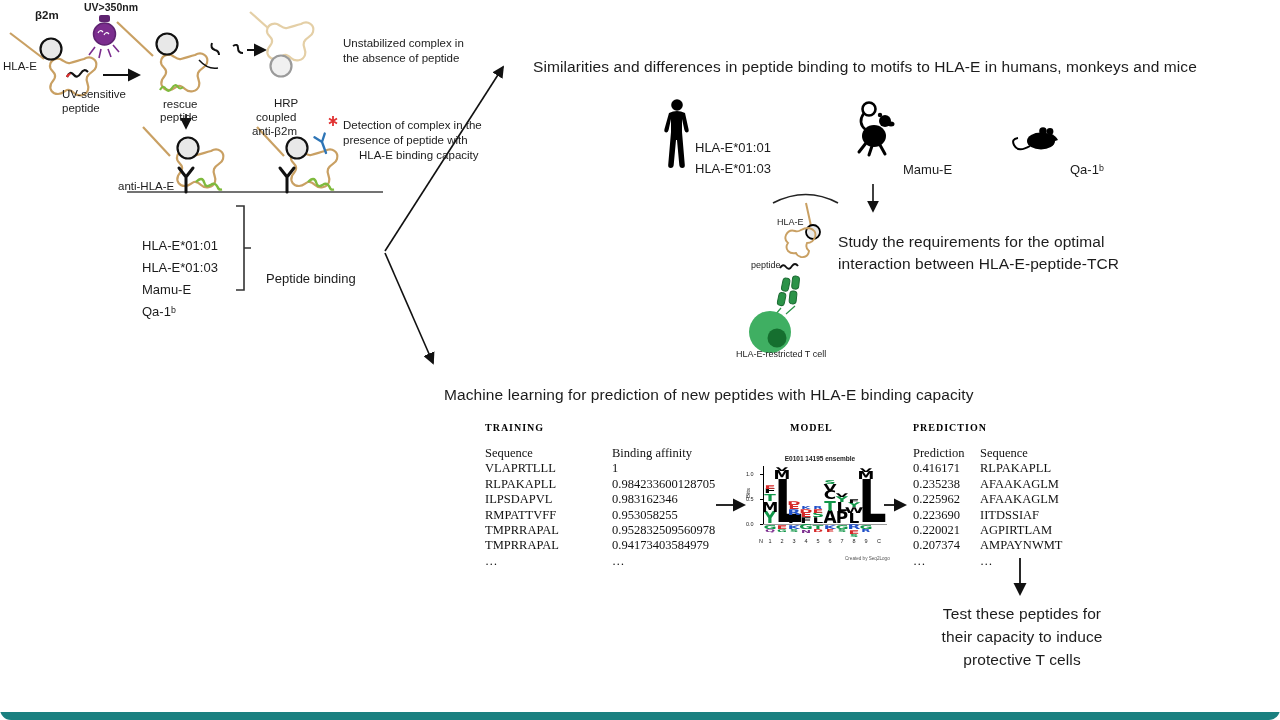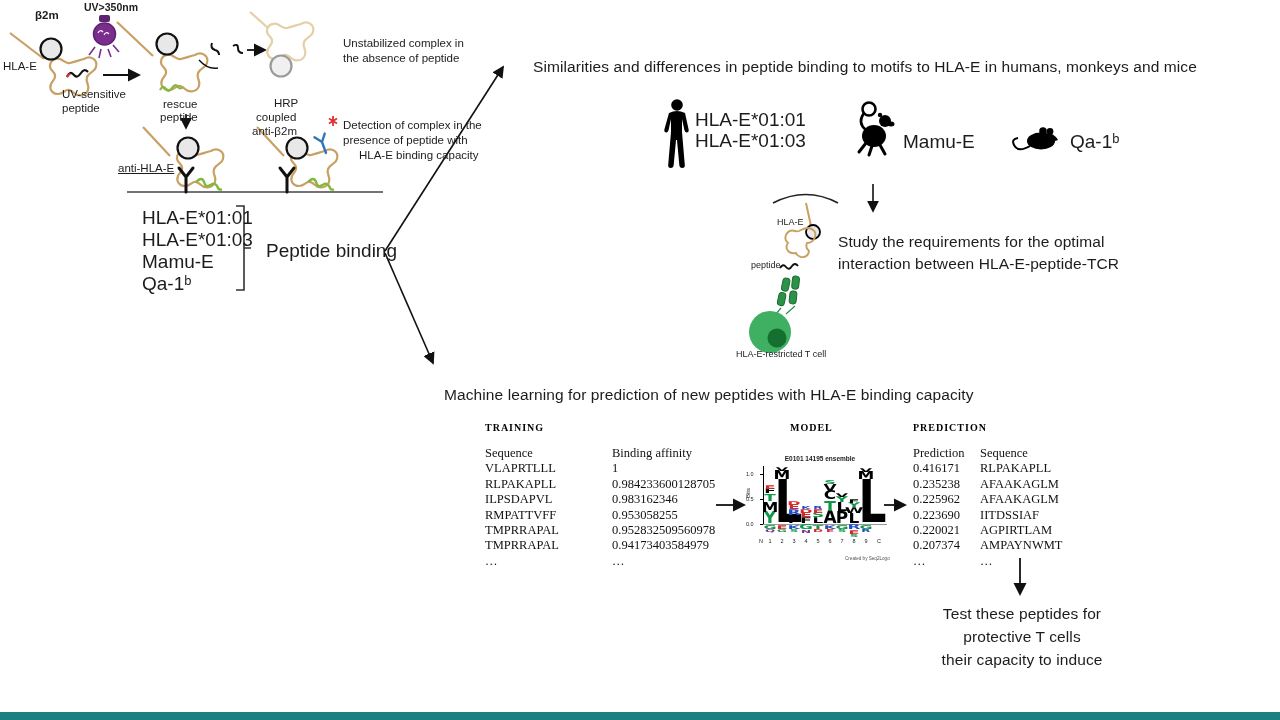--- a/index.html
+++ b/index.html
@@ -1,20 +1,20 @@
 <!DOCTYPE html>
 <html><head>
 <meta charset="utf-8">
 <style>
   html,body{margin:0;padding:0;background:#fff;}
   #canvas{position:relative;width:1280px;height:720px;background:#ffffff;overflow:hidden;
-          font-family:"Liberation Sans",sans-serif;color:#1c1c1c;}
+          font-family:"Liberation Sans",sans-serif;color:#1c1c1c;border-radius:11px;}
   .t{position:absolute;white-space:nowrap;color:#1c1c1c;}
   .s11{font-size:11.5px;line-height:15px;}
-  .s13{font-size:19px;line-height:22px;}
+  .s13{font-size:13px;line-height:22px;margin-top:28px;}
   .s15{font-size:15.5px;line-height:22px;letter-spacing:.1px;}
   .bold{font-weight:700;}
   .tbl{position:absolute;font-family:"Liberation Serif",serif;font-size:12.5px;color:#111;}
   .tbl .trow{display:flex;height:15.4px;line-height:15.4px;white-space:nowrap;}
   .tbl .c0{flex:0 0 auto;}
   .hdr{position:absolute;font-family:"Liberation Serif",serif;font-weight:700;font-size:10px;
        letter-spacing:1px;color:#000;}
   #logo{position:absolute;left:745px;top:452px;width:150px;height:118px;}
   #logo .lt{position:absolute;white-space:nowrap;}
   #logo .glyph{position:absolute;width:20px;text-align:center;font-family:"DejaVu Sans",sans-serif;
@@ -149,21 +149,21 @@
   <div class="t s11 bold" style="left:35px;top:8px;">β2m</div>
   <div class="t bold" style="left:84px;top:1px;font-size:10.5px;">UV&gt;350nm</div>
   <div class="t s11" style="left:3px;top:59px;">HLA-E</div>
   <div class="t s11" style="left:62px;top:87px;">UV-sensitive</div>
   <div class="t s11" style="left:62px;top:101px;">peptide</div>
   <div class="t s11" style="left:163px;top:97px;">rescue</div>
   <div class="t s11" style="left:160px;top:110px;">peptide</div>
   <div class="t s11" style="left:274px;top:96px;">HRP</div>
   <div class="t s11" style="left:256px;top:110px;">coupled</div>
   <div class="t s11" style="left:252px;top:124px;">anti-β2m</div>
-  <div class="t s11" style="left:118px;top:161px;text-decoration:underline;">anti-HLA-E</div>
+  <div class="t s11" style="left:118px;top:179px;">anti-HLA-E</div>
   <div class="t s11" style="left:343px;top:36px;">Unstabilized complex in</div>
   <div class="t s11" style="left:343px;top:51px;">the absence of peptide</div>
   <div class="t s11" style="left:343px;top:118px;">Detection of complex in the</div>
   <div class="t s11" style="left:343px;top:133px;">presence of peptide with</div>
   <div class="t s11" style="left:343px;top:148px;padding-left:16px;">HLA-E binding capacity</div>
 
   <div class="t s13" style="left:142px;top:207px;">HLA-E*01:01</div>
   <div class="t s13" style="left:142px;top:229px;">HLA-E*01:03</div>
   <div class="t s13" style="left:142px;top:251px;">Mamu-E</div>
   <div class="t s13" style="left:142px;top:273px;">Qa-1ᵇ</div>
@@ -331,18 +331,18 @@
       <div class="glyph" style="left: 99px; top: 82px; height: 3px; line-height: 3.12px; font-size: 3.99px; color: rgb(16, 150, 72); transform: scaleX(3);">S</div>
       <div class="glyph" style="left: 111px; top: 28px; height: 44px; line-height: 45.76px; font-size: 58.52px; color: rgb(0, 0, 0); transform: scaleX(0.75);">L</div>
       <div class="glyph" style="left: 111px; top: 20px; height: 8px; line-height: 8.32px; font-size: 10.64px; color: rgb(0, 0, 0); transform: scaleX(1.59);">M</div>
       <div class="glyph" style="left: 111px; top: 16px; height: 4px; line-height: 4.16px; font-size: 5.32px; color: rgb(0, 0, 0); transform: scaleX(3);">V</div>
       <div class="glyph" style="left: 111px; top: 73px; height: 4px; line-height: 4.16px; font-size: 5.32px; color: rgb(16, 150, 72); transform: scaleX(3);">G</div>
       <div class="glyph" style="left: 111px; top: 77px; height: 3px; line-height: 3.12px; font-size: 3.99px; color: rgb(31, 79, 200); transform: scaleX(3);">R</div>
     </div>
 
   <div class="t s15" style="left:922px;top:602px;width:200px;text-align:center;line-height:23px;white-space:normal;">
     <div>Test these peptides for</div>
+    <div>their capacity to induce</div>
     <div>protective T cells</div>
-    <div>their capacity to induce</div>
   </div>
 
   <div id="teal-bar" style="background: rgb(26, 128, 128);"></div>
 </div>
 
 </body></html>

